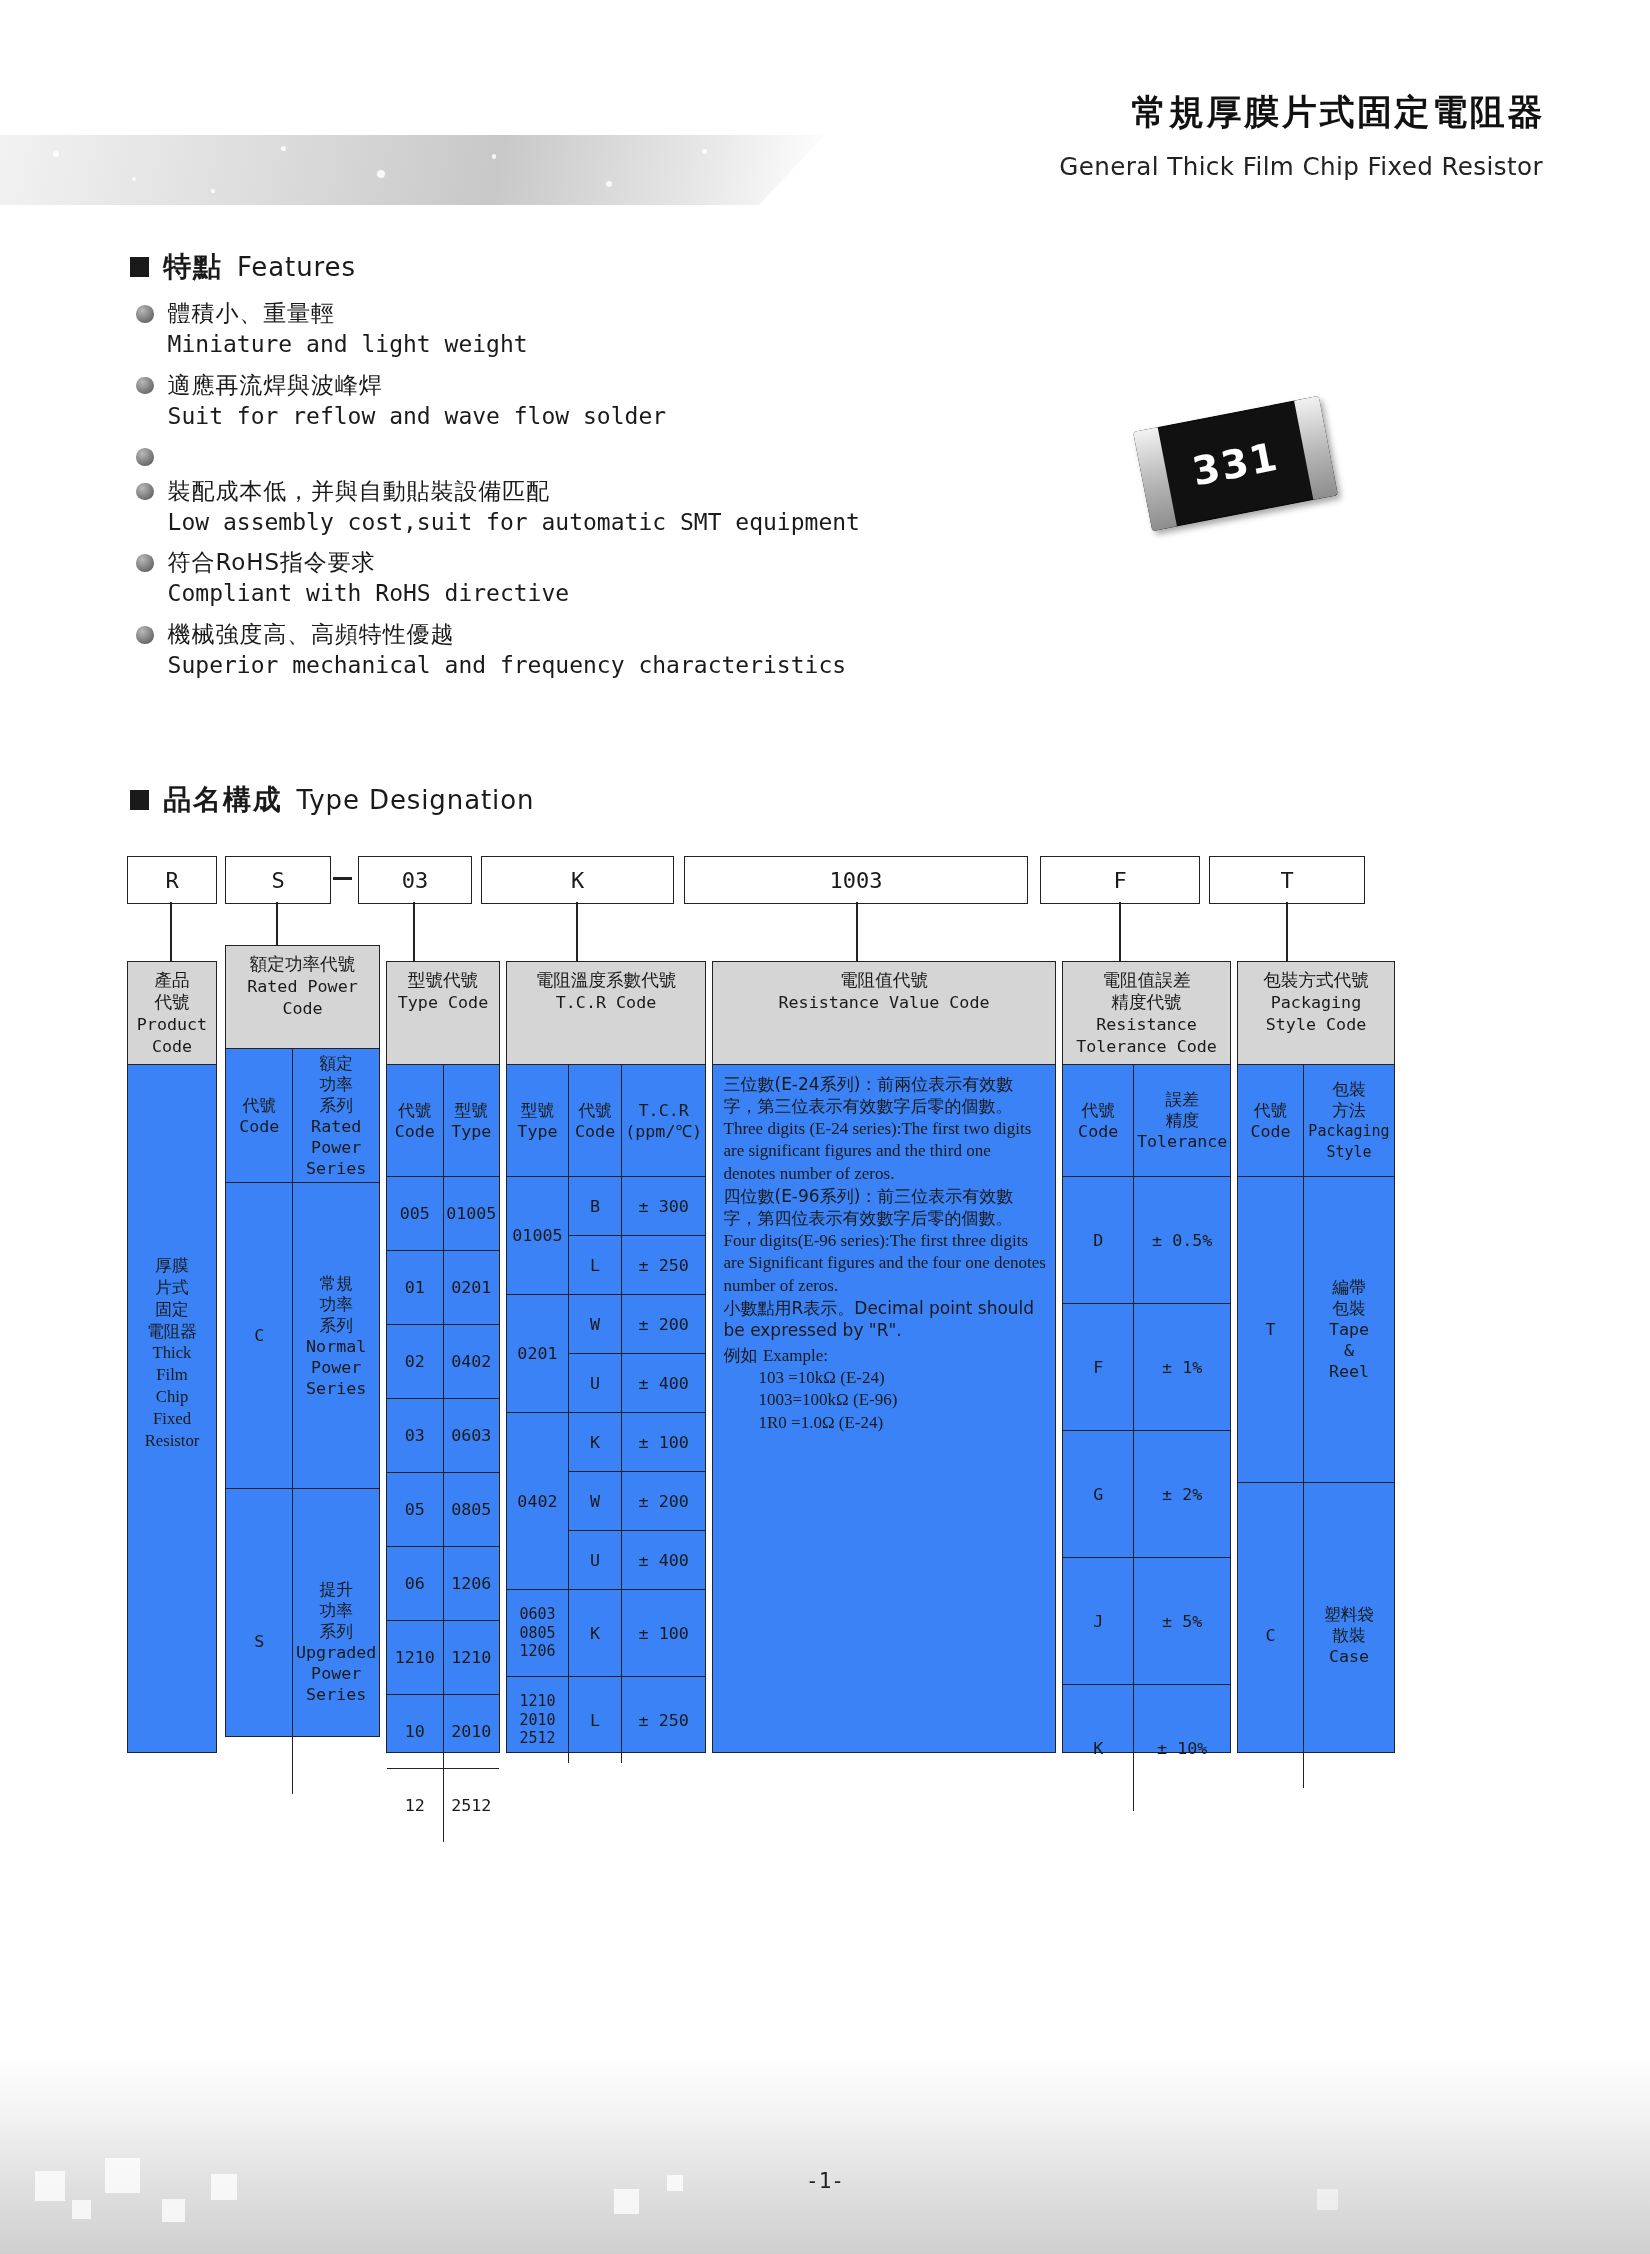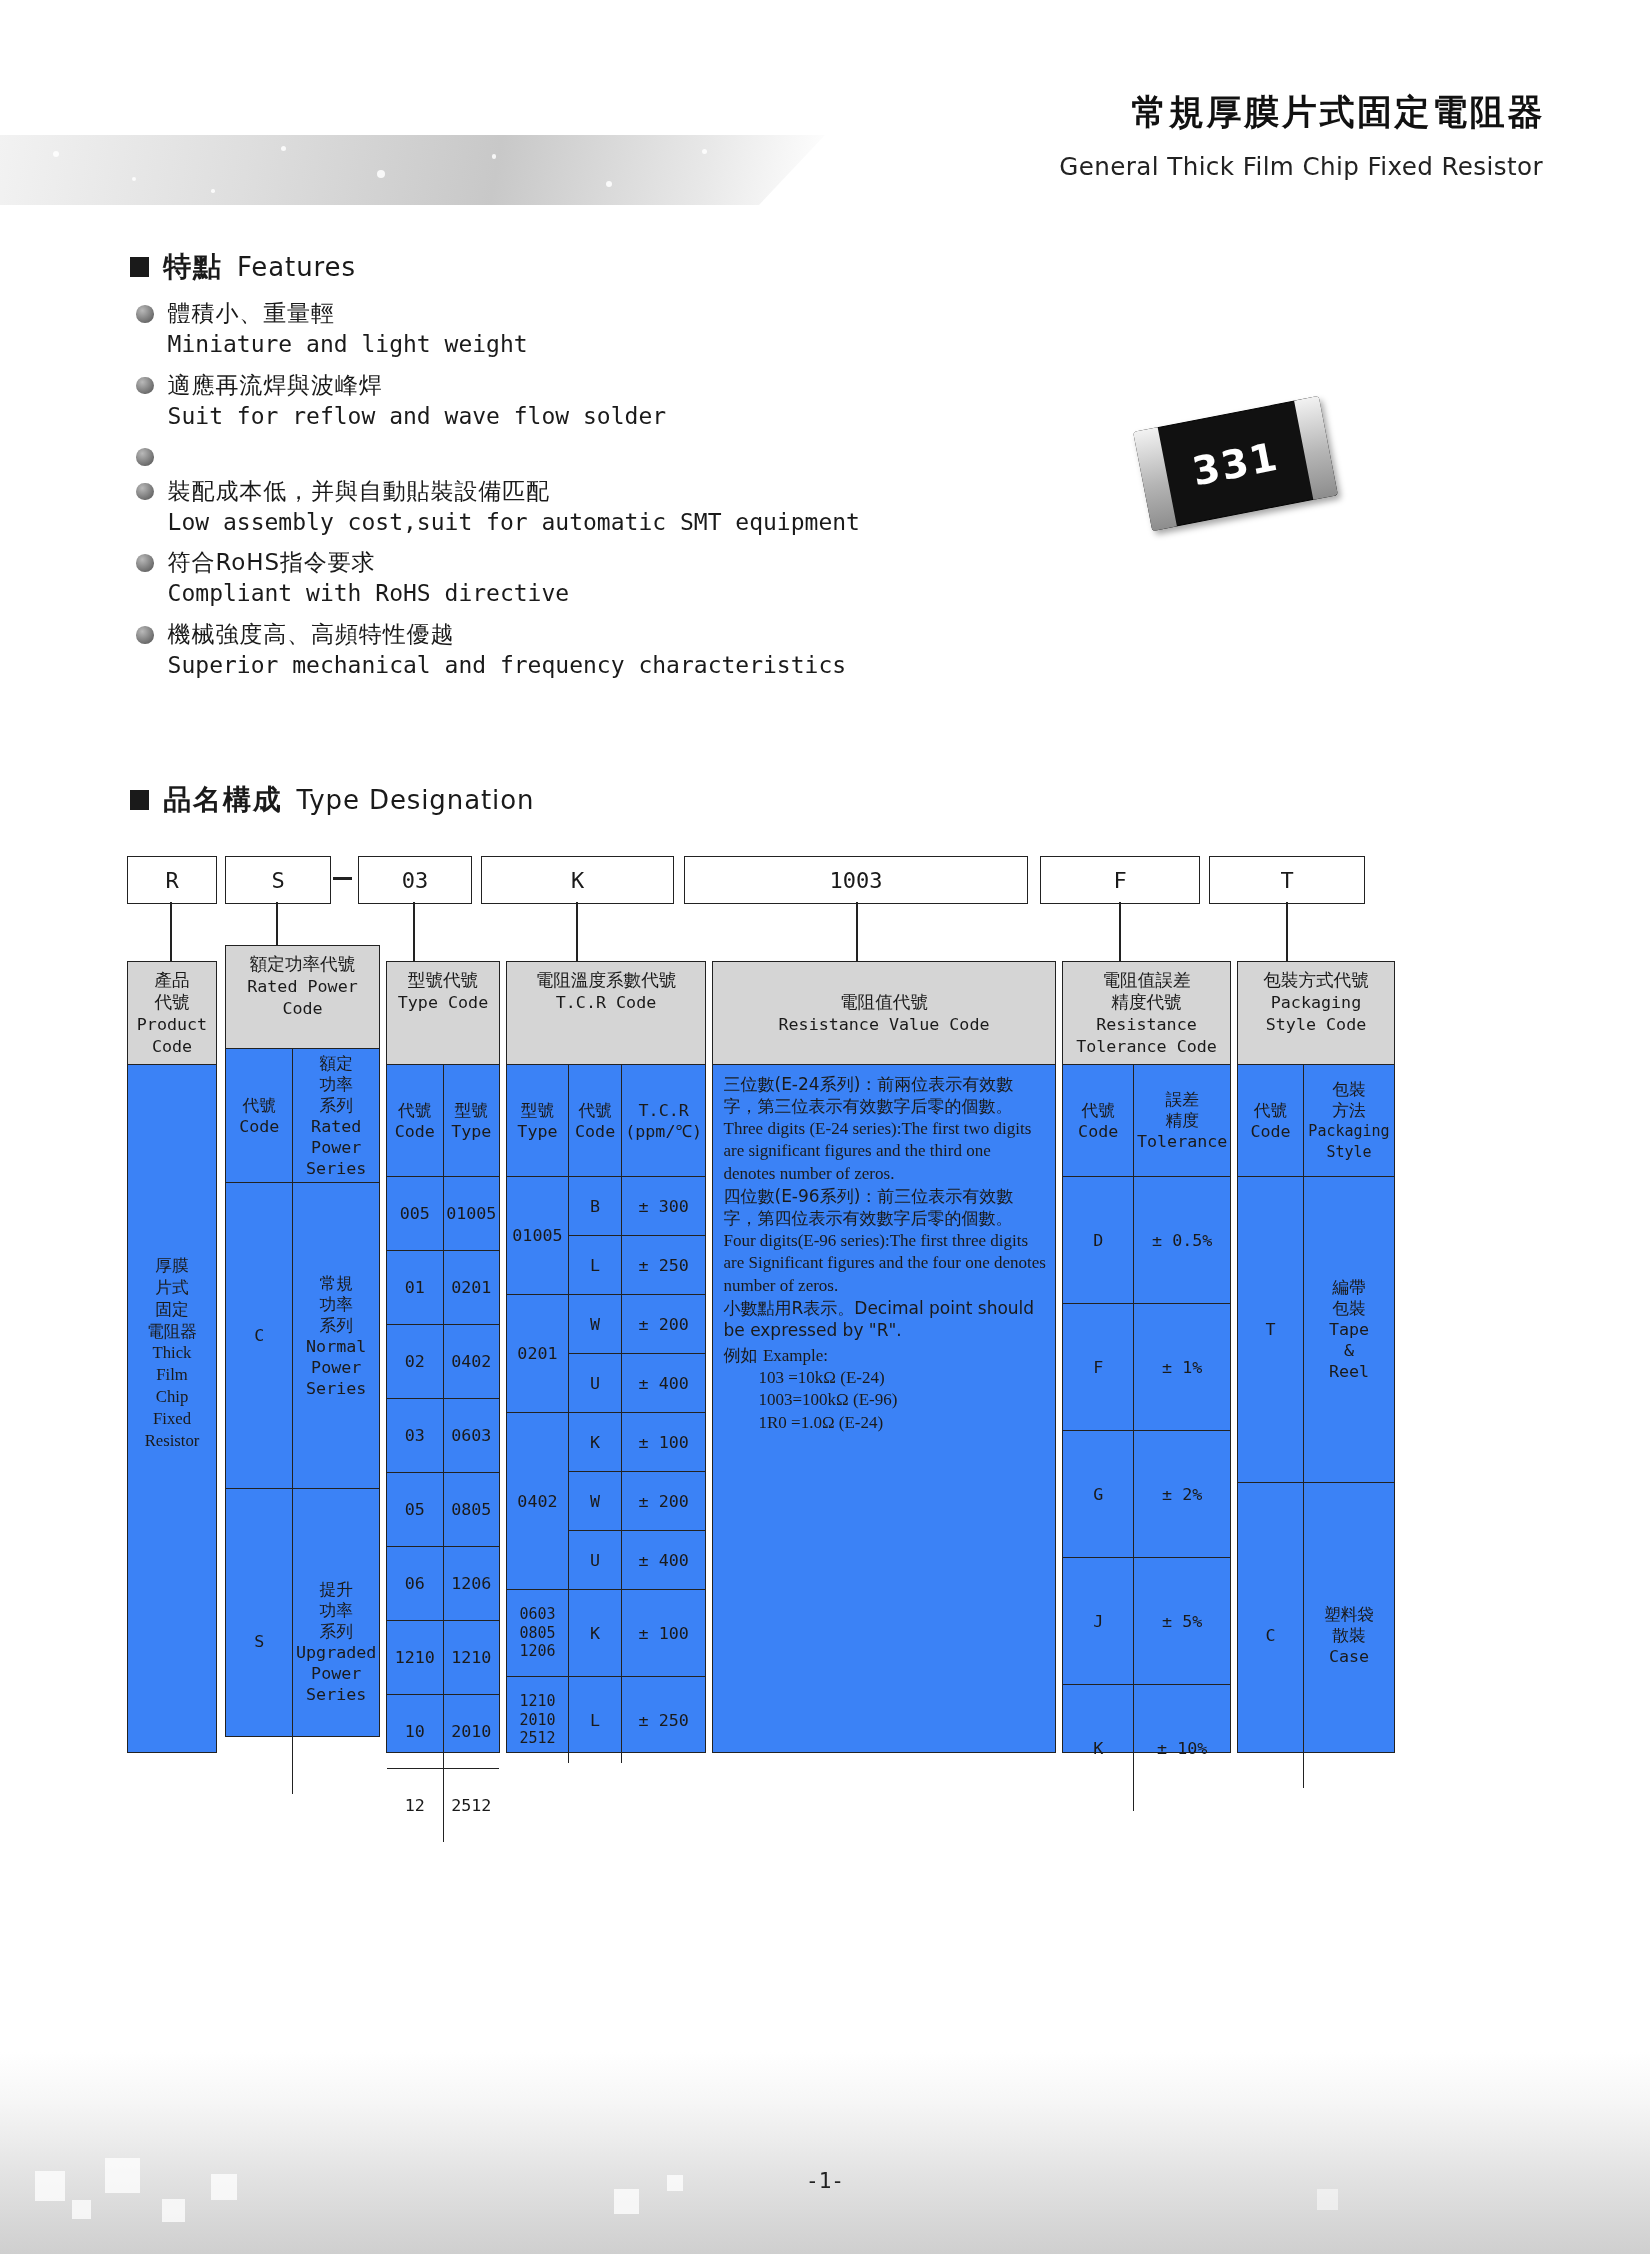--- a/index.html
+++ b/index.html
@@ -419,21 +419,21 @@
           <div>2512</div>
         </td>
         <td>L</td>
         <td>± 250</td>
       </tr>
     </tbody>
       </table>
   </div>
 
   <div class="panel" style="left:585px; top:105px; width:342px; height:790px;">
-    <div class="panel-head" style="height:88px; display:flex; flex-direction:column; justify-content:center;">
+    <div class="panel-head" style="height:88px; display:flex; flex-direction:column; ">
       <div class="zh">電阻值代號</div>
       <div class="en">Resistance Value Code</div>
     </div>
     <div class="rv-text">
       <div>三位數(E-24系列)：前兩位表示有效數字，第三位表示有效數字后零的個數。</div>
       <div class="mono">Three digits (E-24 series):The first two digits are significant figures and the third one denotes number of zeros.</div>
       <div>四位數(E-96系列)：前三位表示有效數字，第四位表示有效數字后零的個數。</div>
       <div class="mono">Four digits(E-96 series):The first three digits are Significant figures and the four one denotes number of zeros.</div>
       <div>小數點用R表示。Decimal point should be expressed by "R".</div>
       <div style="margin-top:1.8px;">

